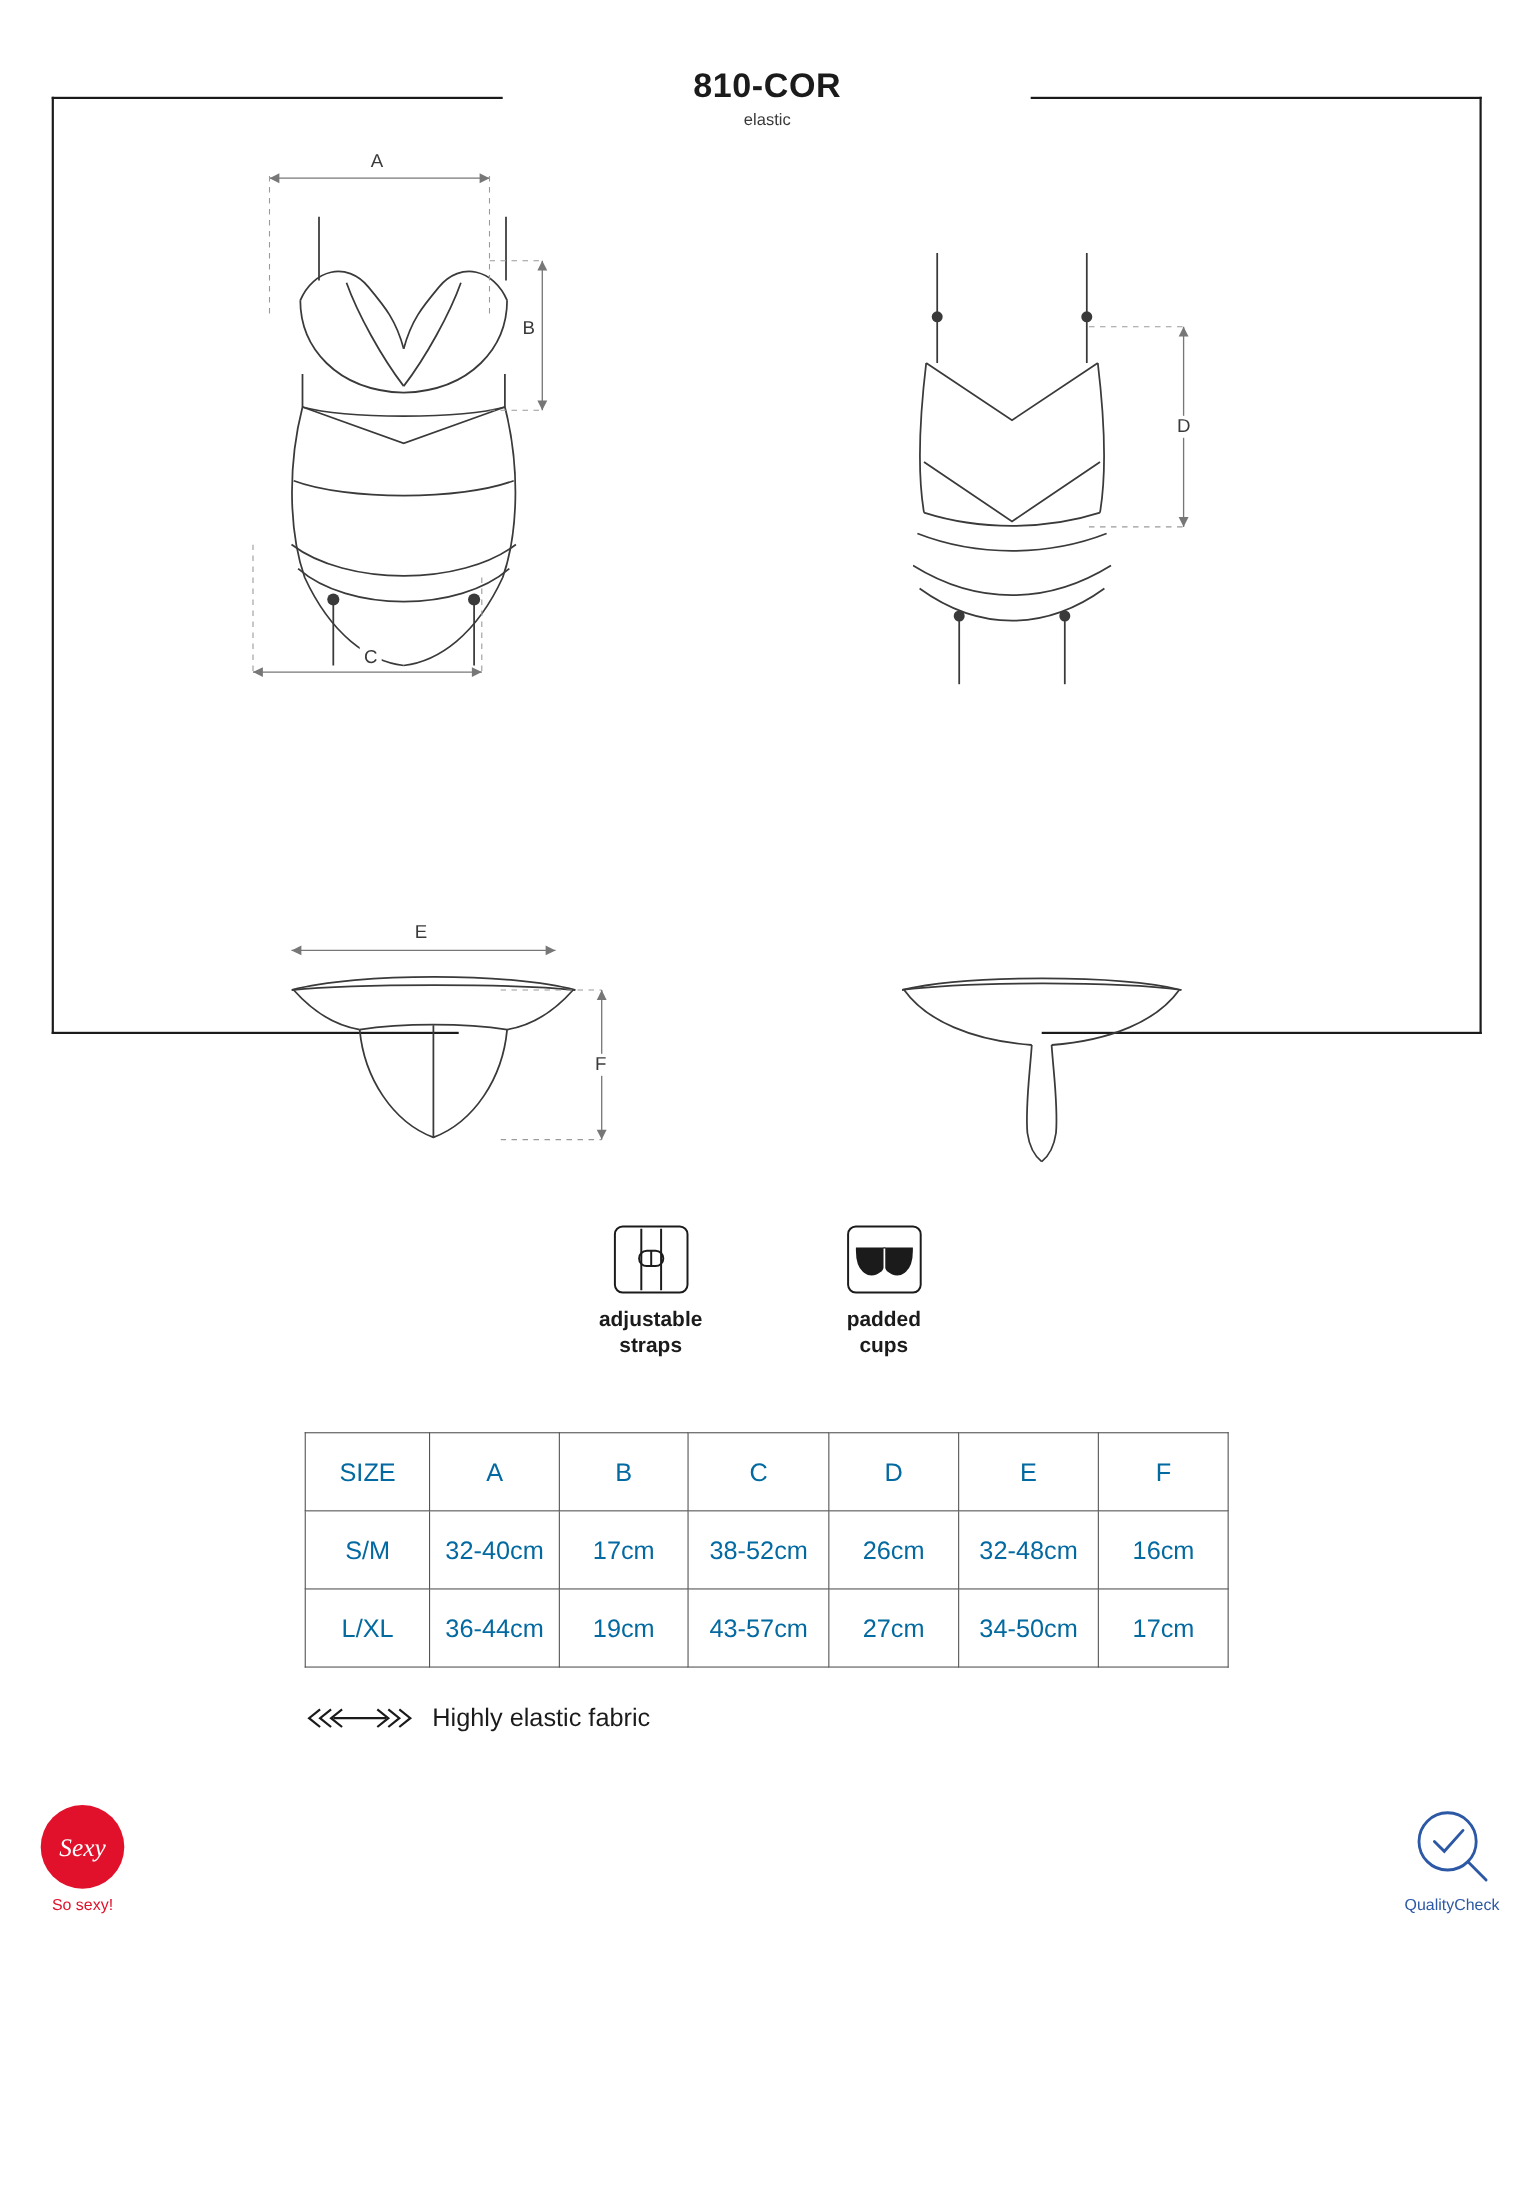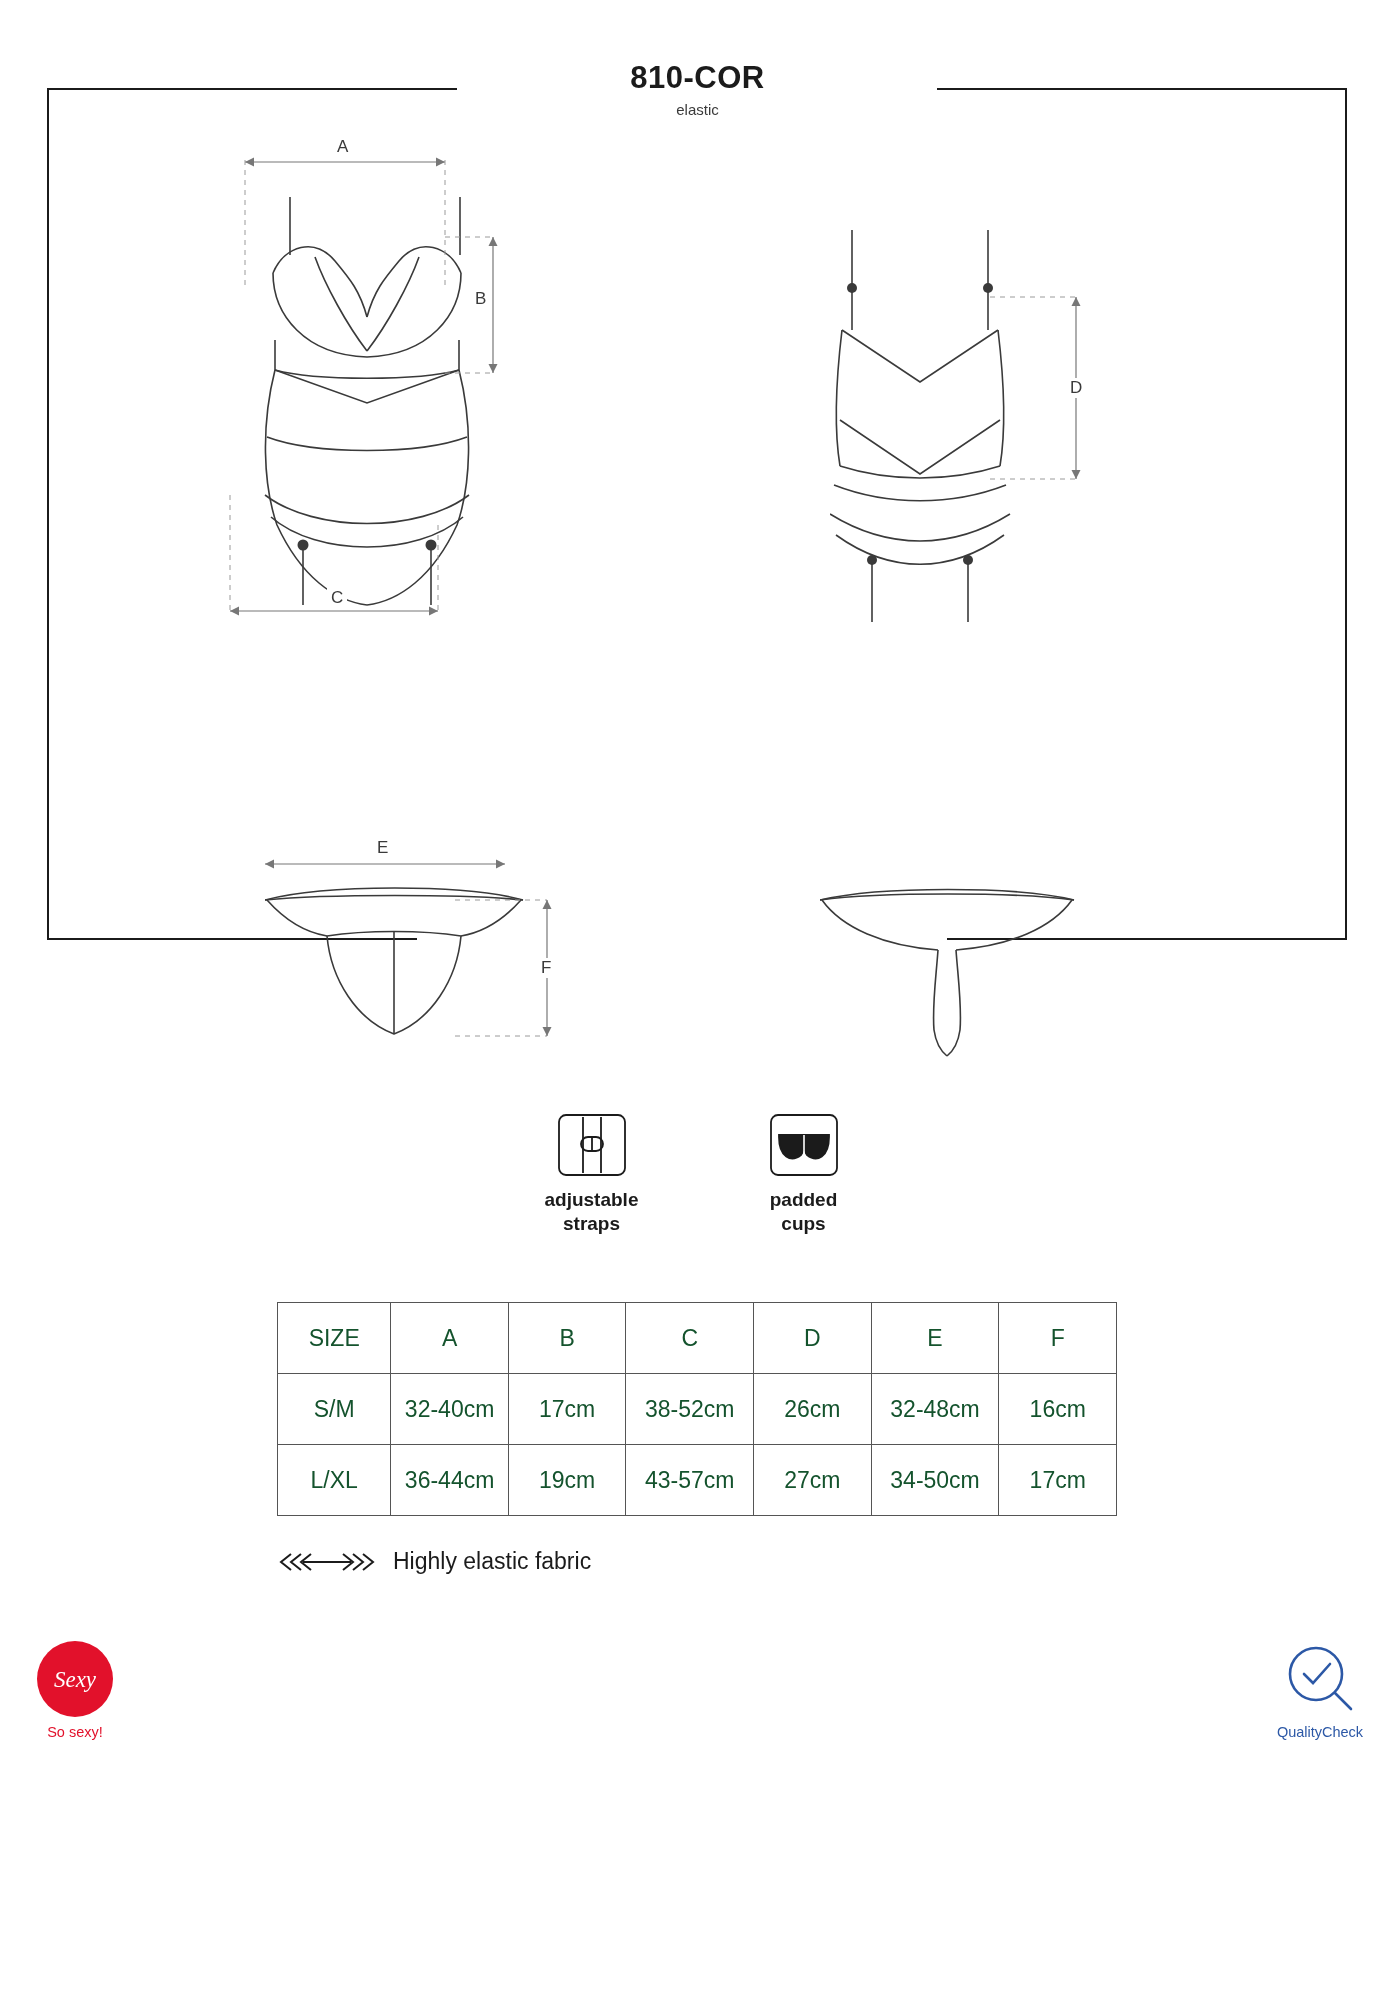--- a/index.html
+++ b/index.html
@@ -110,21 +110,21 @@
   }
   table.sizes {
     border-collapse: collapse;
     width: 840px;
   }
   table.sizes td {
     border: 1px solid #555;
     height: 71px;
     text-align: center;
     font-size: 23px;
-    color: #14532d;
+    color: #0369a1;
     padding: 0 6px;
   }
   table.sizes tr td:first-child { width: 116px; }
   table.sizes td.col { width: 120px; }
   table.sizes td.colc { width: 131px; }
 
   .elastic {
     position: absolute;
     left: 277px;
     top: 1548px;

